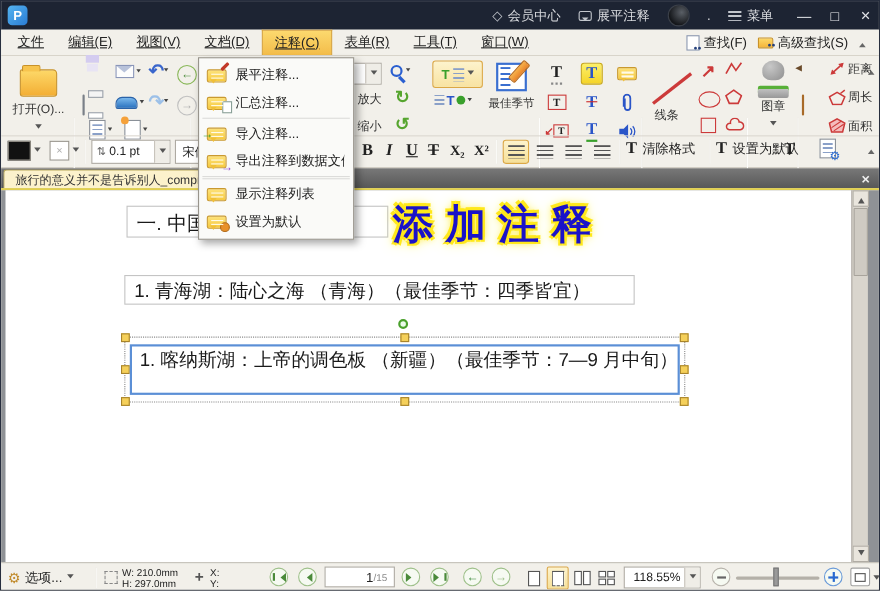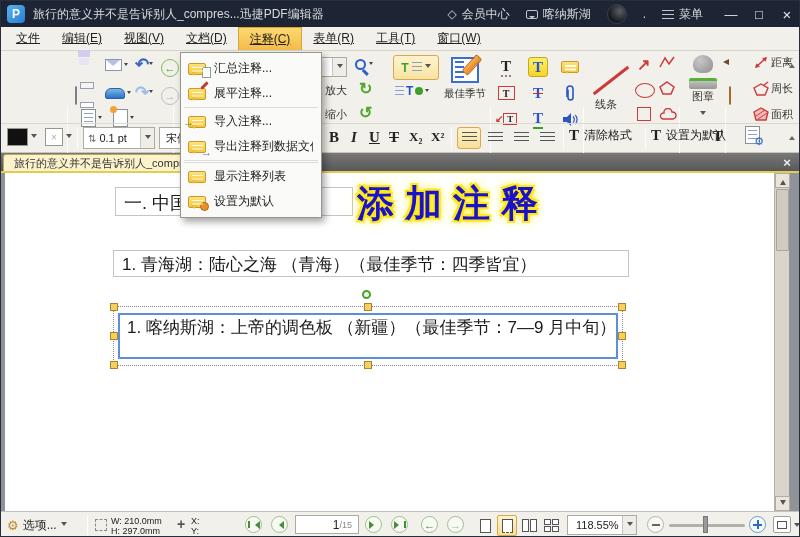--- a/index.html
+++ b/index.html
@@ -122,29 +122,28 @@
   .pdot{position:absolute;right:-4px;bottom:-4px;width:9px;height:9px;background:#e8902a;border:1px solid #b06a1a;border-radius:50%;}
   .garr{font-size:11px;font-weight:bold;}
 </style>
 </head>
 <body>
 
 <div id="app">
 
   <div id="titlebar">
     <div class="logo">P</div>
-    <div style="white-space:nowrap;">旅行的意义并不是告诉别人_compres...迅捷PDF编辑器</div>
     <div style="margin-left:auto;display:flex;align-items:center;">
       <div class="tb-item">
         <span style="color:#c3c7cd;">◇</span>
         <span>会员中心</span>
       </div>
       <div class="tb-item">
         <span class="csbubble"></span>
-        <span>喀纳斯湖</span>
+        <span>展平注释</span>
       </div>
       <div class="tb-item">
           <span class="avatar"></span>
         </div>
       <div class="tb-item">.</div>
       <div class="tb-item" style="margin-right:6px;">
         <span class="ham"></span>
         <span>菜单</span>
       </div>
       <div class="winbtn">—</div>
@@ -155,24 +154,44 @@
 
   <div id="menubar">
     <div class="menu-item">文件</div>
     <div class="menu-item">编辑(E)</div>
     <div class="menu-item">视图(V)</div>
     <div class="menu-item">文档(D)</div>
     <div class="menu-item active">注释(C)</div>
     <div class="menu-item">表单(R)</div>
     <div class="menu-item">工具(T)</div>
     <div class="menu-item">窗口(W)</div>
+    <div class="mb-right">
+      <div style="display:flex;align-items:center;gap:4px;">
+        <span class="doc-ico">
+            <span class="binocs">●●</span>
+          </span>
+        <span>查找(F)</span>
+      </div>
+      <div style="display:flex;align-items:center;gap:4px;">
+        <span class="minifolder">
+            <span class="binocs">●●</span>
+          </span>
+        <span>高级查找(S)</span>
+      </div>
+      <span class="chev-up"></span>
+    </div>
   </div>
 
   <div id="toolbar">
 
+    <div class="abs" style="left:6px;top:6px;width:56px;text-align:center;">
+      <div class="folder" style="margin:6px auto 4px;"></div>
+      <div class="lbl">打开(O)...</div>
+      <span class="caret"></span>
+    </div>
     <div class="vsep" style="left:66px;top:56px;height:62px;"></div>
 
     <div class="abs" style="left:74px;top:7px;"><span class="floppy"></span></div>
     <div class="abs" style="left:104px;top:8px;display:flex;align-items:center;gap:2px;">
         <span class="env"></span>
         <span class="caret-sm"></span>
       </div>
     <div class="abs" style="left:134px;top:3px;display:flex;align-items:center;">
         <span class="glyph" style="font-size:17px;color:#3a66cc;">↶</span>
         <span class="caret-sm"></span>
@@ -393,21 +412,21 @@
     <div class="tab-close">×</div>
   </div>
   <div id="tab-underline"></div>
 
   <div id="docarea">
     <div id="page">
       <div class="txtbox docfont" style="left:110px;top:14px;width:238px;height:29px;font-size:18px;padding:3px 8px;">
         <span>一. 中国</span>
       </div>
       <div id="headline">添加注释</div>
-      <div class="txtbox docfont" style="left:108px;top:77px;width:516px;height:27px;font-size:17px;padding:2px 8px;">
+      <div class="txtbox docfont" style="left:108px;top:77px;width:464px;height:27px;font-size:17px;padding:2px 8px;">
         <span>1. 青海湖：陆心之海 （青海）（最佳季节：四季皆宜）</span>
       </div>
       <div class="sel-outer">
         <div class="rot-hdl"></div>
         <div class="hdl" style="left:-4px;top:-4px;"></div>
         <div class="hdl" style="left:calc(50% - 4px);top:-4px;"></div>
         <div class="hdl" style="right:-4px;top:-4px;"></div>
         <div class="hdl" style="left:-4px;top:calc(50% - 4px);"></div>
         <div class="hdl" style="right:-4px;top:calc(50% - 4px);"></div>
         <div class="hdl" style="left:-4px;bottom:-4px;"></div>
@@ -504,29 +523,29 @@
       </div>
     <div class="abs" style="left:772px;top:4px;width:18px;height:17px;background:#fff;border:1px solid #a0a0a0;border-radius:2px;display:flex;align-items:center;justify-content:center;">
         <span class="pg" style="width:10px;height:8px;"></span>
       </div>
     <span class="caret abs" style="left:793px;top:11px;"></span>
   </div>
 
   <div id="annot-menu">
     <div class="mi">
       <span class="bubble">
-          <span class="mdoc"></span>
-        </span>
-      <span class="mlbl">汇总注释...</span>
+          <span class="pin"></span>
+        </span>
+      <span class="mlbl">展平注释...</span>
     </div>
     <div class="mi">
       <span class="bubble">
-          <span class="pin"></span>
-        </span>
-      <span class="mlbl">展平注释...</span>
+          <span class="mdoc"></span>
+        </span>
+      <span class="mlbl">汇总注释...</span>
     </div>
     <div class="msep"></div>
     <div class="mi">
       <span class="bubble">
           <span class="garr abs" style="left:-6px;top:-1px;color:#3aa02c;">→</span>
         </span>
       <span class="mlbl">导入注释...</span>
     </div>
     <div class="mi">
       <span class="bubble">

